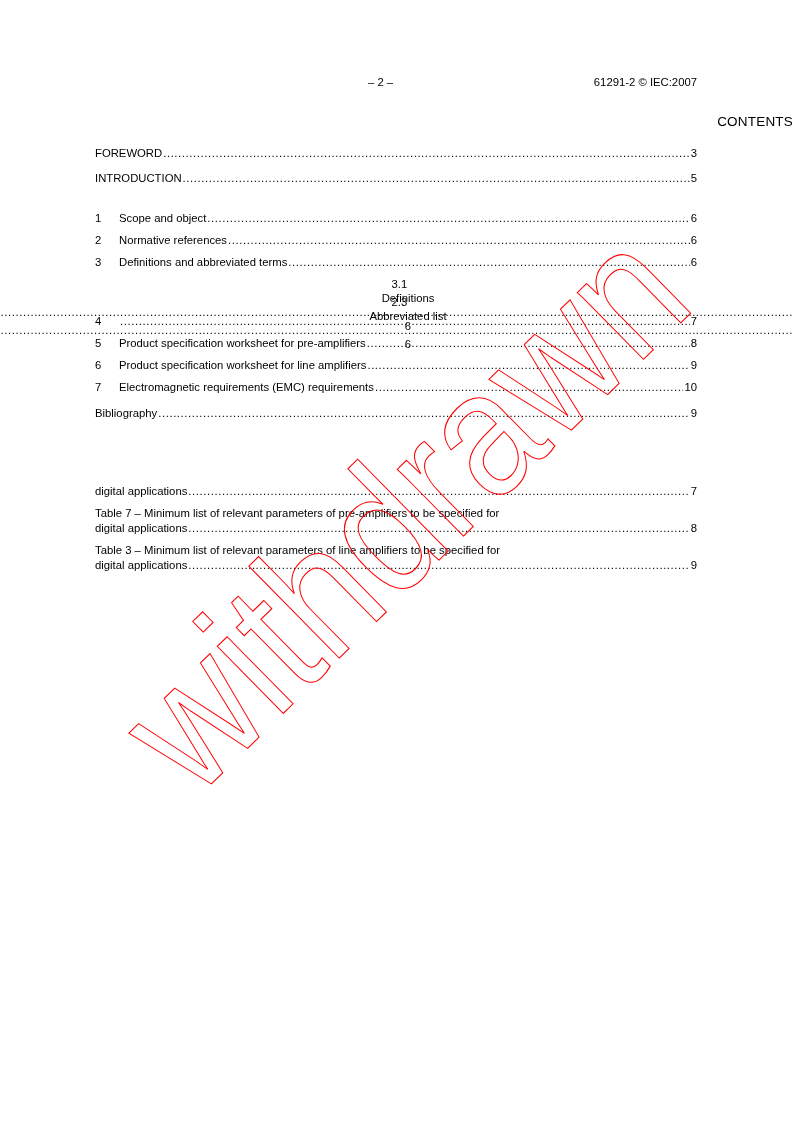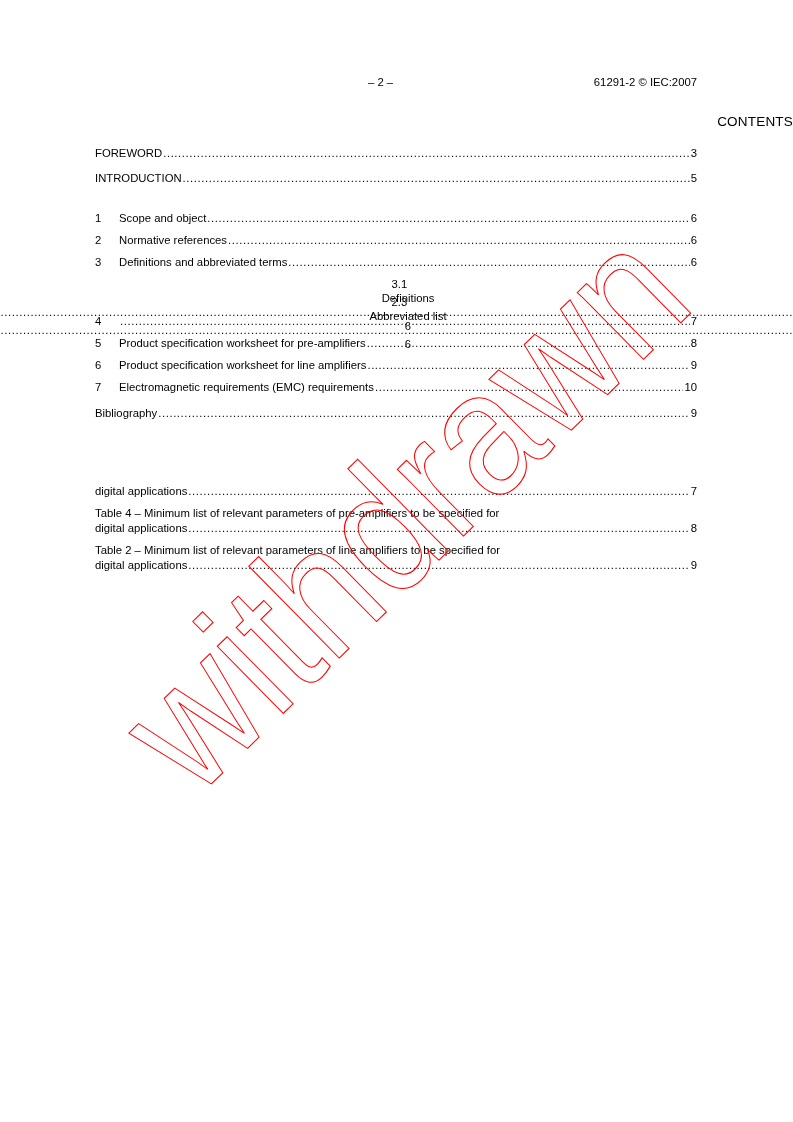--- a/index.html
+++ b/index.html
@@ -100,28 +100,28 @@
     <span class="dots"></span>
     <span class="page-no">9</span>
   </div>
 
   <div class="toc-line" style="top:484px">
     <span class="label">digital applications</span>
     <span class="dots"></span>
     <span class="page-no">7</span>
   </div>
 
-  <div class="toc-first" style="top:506px">Table 4 – Minimum list of relevant parameters of pre-amplifiers to be specified for</div>
+  <div class="toc-first" style="top:506px">Table 7 – Minimum list of relevant parameters of pre-amplifiers to be specified for</div>
   <div class="toc-line" style="top:521px">
     <span class="label">digital applications</span>
     <span class="dots"></span>
     <span class="page-no">8</span>
   </div>
 
-  <div class="toc-first" style="top:543px">Table 2 – Minimum list of relevant parameters of line amplifiers to be specified for</div>
+  <div class="toc-first" style="top:543px">Table 3 – Minimum list of relevant parameters of line amplifiers to be specified for</div>
   <div class="toc-line" style="top:558px">
     <span class="label">digital applications</span>
     <span class="dots"></span>
     <span class="page-no">9</span>
   </div>
 
   <svg class="watermark" viewBox="0 0 793 1122" xmlns="http://www.w3.org/2000/svg">
     <text id="wm-text" x="0" y="0" transform="translate(195 800) rotate(-44.5)" font-family="Liberation Sans, sans-serif" font-size="178" font-weight="normal" textLength="705" lengthAdjust="spacingAndGlyphs" fill="none" stroke="#ff0000" stroke-width="1.1">withdrawn</text>
   </svg>
 

